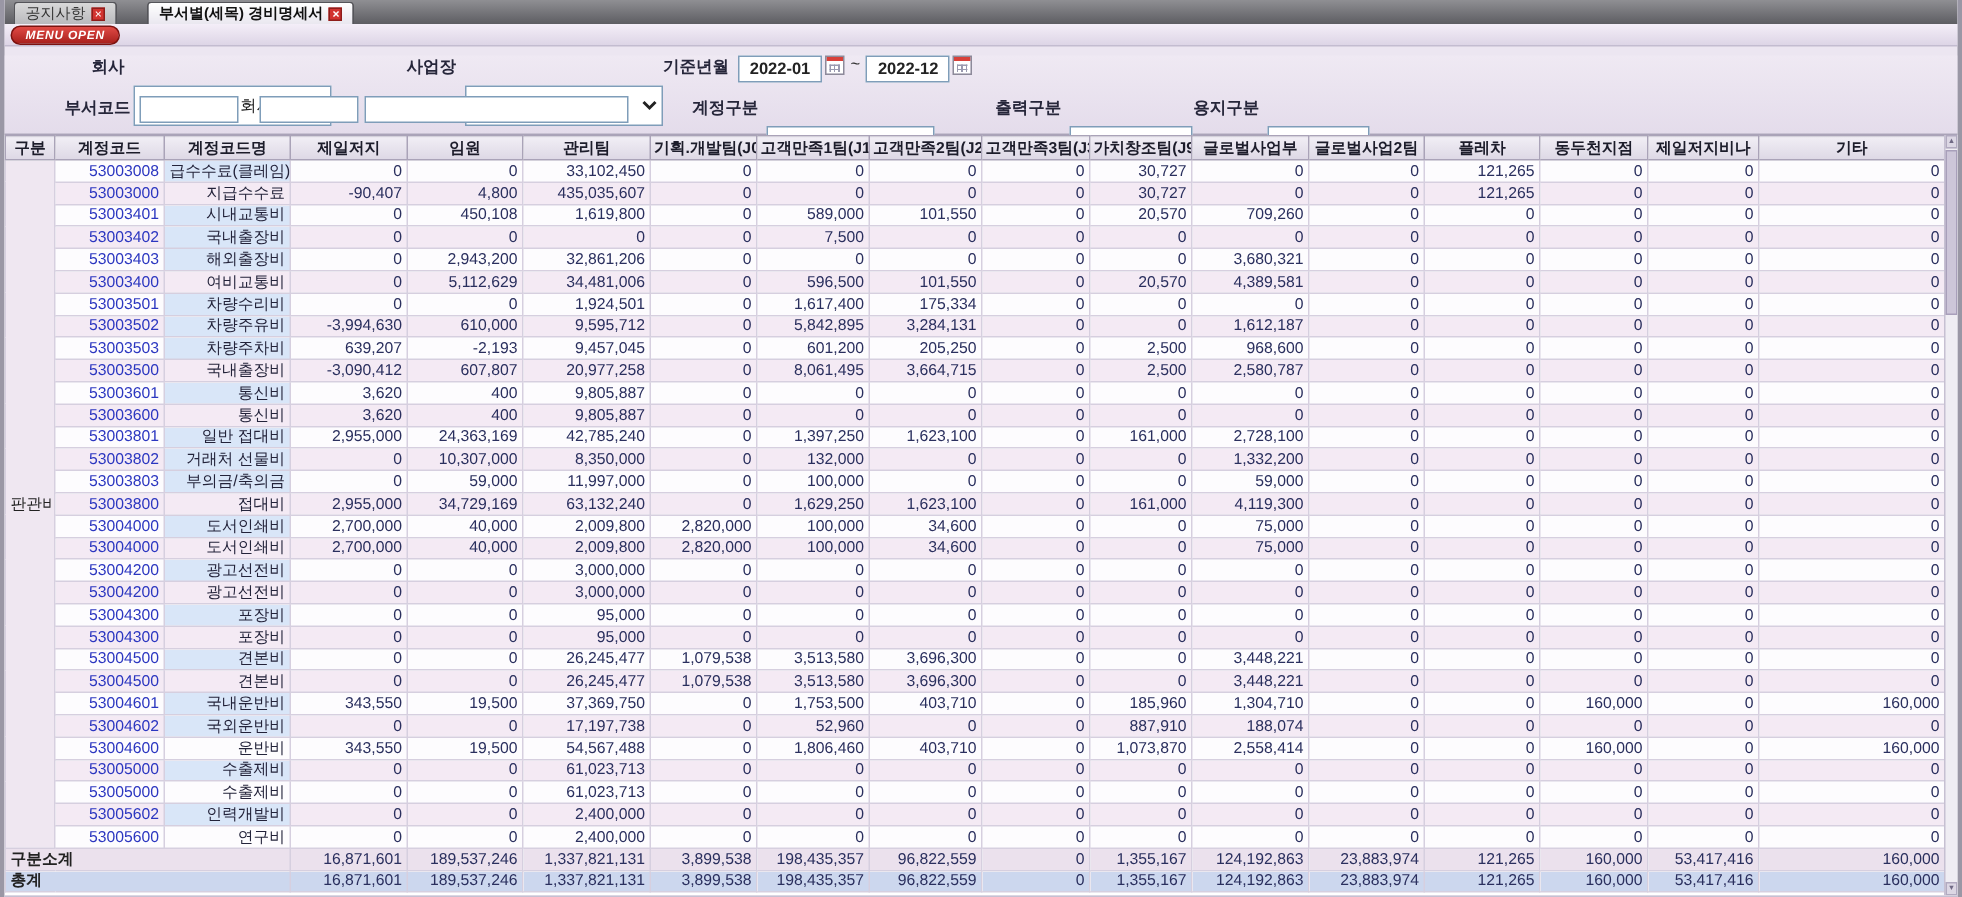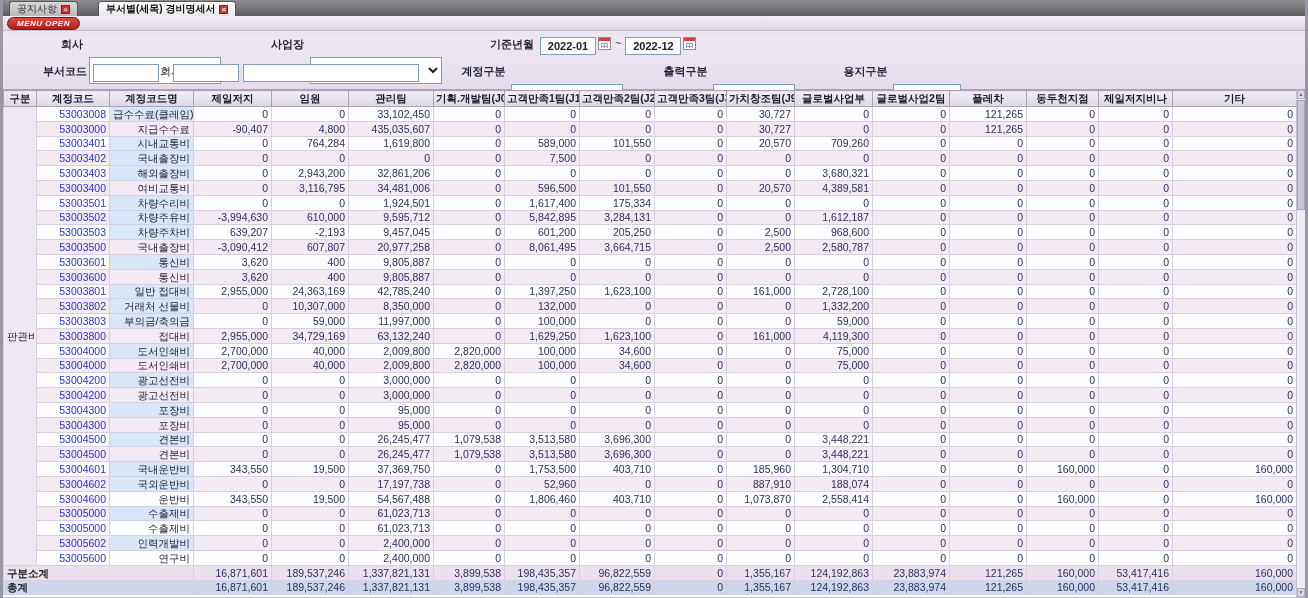--- a/index.html
+++ b/index.html
@@ -26,21 +26,21 @@
   .frow2{margin-top:7px;}
   .flabel{font-size:11px;font-weight:bold;color:#26263a;white-space:nowrap;}
   .tilde{font-size:11px;color:#333;margin:0 4px;}
   select.fsel{height:27px;font-size:11px;border:1px solid #7f9db9;background:#fff;color:#222;font-family:inherit;margin-top:20px;}
   input.fin{height:18px;font-size:11px;border:1px solid #7f9db9;background:#fff;color:#222;padding:0 3px;font-family:inherit;}
   input.date{width:56px;font-weight:bold;text-align:center;}
   .calicon{width:13px;height:13px;display:inline-block;border:1px solid #8d8a9a;background:linear-gradient(#d8403a 0 3px,#ffffff 3px);margin-left:2px;position:relative;}
   .calicon::after{content:"";position:absolute;left:2px;top:5px;width:7px;height:5px;background:repeating-linear-gradient(90deg,#9a9ab0 0 1px,transparent 1px 3px),repeating-linear-gradient(#9a9ab0 0 1px,transparent 1px 3px);}
 
   
-  .ml58{margin-left:58px}.ml50{margin-left:50px}.ml48{margin-left:48px}.ml42{margin-left:42px}.ml40{margin-left:40px}.ml6{margin-left:6px}.ml4{margin-left:4px}
+  .ml58{margin-left:58px}.ml50{margin-left:50px}.ml48{}.ml42{margin-left:42px}.ml40{margin-left:40px}.ml6{margin-left:6px}.ml4{margin-left:4px}
 
   
   .gridwrap{position:relative;height:507px;background:#fff;overflow:hidden;}
   table.grid{border-collapse:collapse;table-layout:fixed;width:1293px;}
   .grid th{height:16px;background:linear-gradient(#f1eef5,#ddd8e5);border:1px solid #aaa3b8;font-size:10.5px;font-weight:bold;color:#1c1c2a;padding:0 2px;overflow:hidden;white-space:nowrap;}
   .grid td{height:14.8px;border:1px solid #d6cfdf;font-size:10.5px;line-height:12px;padding:0 3px;overflow:hidden;white-space:nowrap;}
   tr.odd td{background:#fdfcfe;}
   tr.even td{background:#f4eaf4;}
   td.group{background:#efe7f1 !important;text-align:center;vertical-align:middle;color:#222;font-size:10.5px;}
   td.code{color:#2b36c0;text-align:right;}
@@ -193,21 +193,21 @@
             <td class="num">0</td>
             <td class="num">121,265</td>
             <td class="num">0</td>
             <td class="num">0</td>
             <td class="num">0</td>
           </tr>
           <tr class="odd">
             <td class="code">53003401</td>
             <td class="name det">시내교통비</td>
             <td class="num">0</td>
-            <td class="num">764,284</td>
+            <td class="num">450,108</td>
             <td class="num">1,619,800</td>
             <td class="num">0</td>
             <td class="num">589,000</td>
             <td class="num">101,550</td>
             <td class="num">0</td>
             <td class="num">20,570</td>
             <td class="num">709,260</td>
             <td class="num">0</td>
             <td class="num">0</td>
             <td class="num">0</td>
@@ -247,21 +247,21 @@
             <td class="num">0</td>
             <td class="num">0</td>
             <td class="num">0</td>
             <td class="num">0</td>
             <td class="num">0</td>
           </tr>
           <tr class="even sub">
             <td class="code">53003400</td>
             <td class="name">여비교통비</td>
             <td class="num">0</td>
-            <td class="num">3,116,795</td>
+            <td class="num">5,112,629</td>
             <td class="num">34,481,006</td>
             <td class="num">0</td>
             <td class="num">596,500</td>
             <td class="num">101,550</td>
             <td class="num">0</td>
             <td class="num">20,570</td>
             <td class="num">4,389,581</td>
             <td class="num">0</td>
             <td class="num">0</td>
             <td class="num">0</td>

